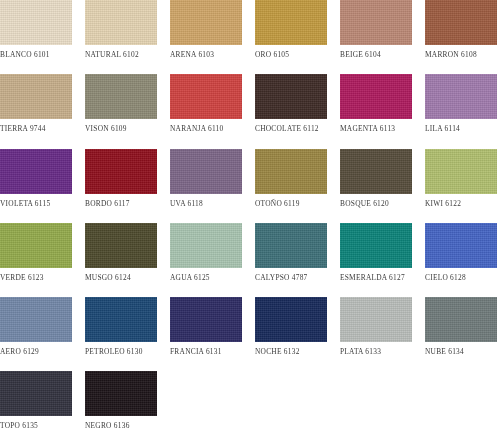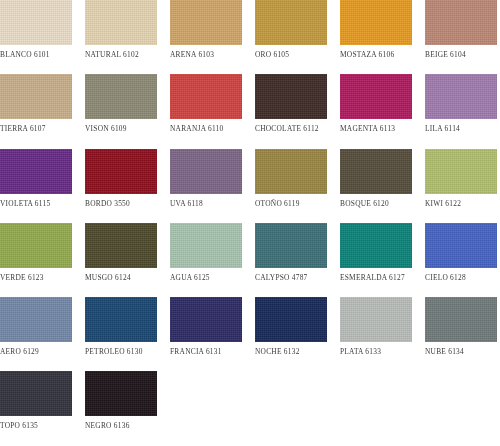--- a/index.html
+++ b/index.html
@@ -70,30 +70,30 @@
     </div>
     <div class="swatch-cell">
       <div class="swatch-chip" style="background-color: rgb(207, 165, 103);"></div>
       <div class="swatch-label">ARENA 6103</div>
     </div>
     <div class="swatch-cell">
       <div class="swatch-chip" style="background-color: rgb(194, 154, 63);"></div>
       <div class="swatch-label">ORO 6105</div>
     </div>
     <div class="swatch-cell">
-      <div class="swatch-chip" style="background-color: rgb(229, 154, 32);"></div>
-      <div class="swatch-label">MOSTAZA 6106</div>
-    </div>
-    <div class="swatch-cell">
       <div class="swatch-chip" style="background-color: rgb(187, 136, 117);"></div>
       <div class="swatch-label">BEIGE 6104</div>
     </div>
     <div class="swatch-cell">
+      <div class="swatch-chip" style="background-color: rgb(157, 91, 64);"></div>
+      <div class="swatch-label">MARRON 6108</div>
+    </div>
+    <div class="swatch-cell">
       <div class="swatch-chip" style="background-color: rgb(198, 174, 138);"></div>
-      <div class="swatch-label">TIERRA 6107</div>
+      <div class="swatch-label">TIERRA 9744</div>
     </div>
     <div class="swatch-cell">
       <div class="swatch-chip" style="background-color: rgb(141, 138, 117);"></div>
       <div class="swatch-label">VISON 6109</div>
     </div>
     <div class="swatch-cell">
       <div class="swatch-chip" style="background-color: rgb(207, 66, 64);"></div>
       <div class="swatch-label">NARANJA 6110</div>
     </div>
     <div class="swatch-cell">
@@ -107,21 +107,21 @@
     <div class="swatch-cell">
       <div class="swatch-chip" style="background-color: rgb(160, 122, 173);"></div>
       <div class="swatch-label">LILA 6114</div>
     </div>
     <div class="swatch-cell">
       <div class="swatch-chip" style="background-color: rgb(103, 42, 134);"></div>
       <div class="swatch-label">VIOLETA 6115</div>
     </div>
     <div class="swatch-cell">
       <div class="swatch-chip" style="background-color: rgb(143, 15, 28);"></div>
-      <div class="swatch-label">BORDO 3550</div>
+      <div class="swatch-label">BORDO 6117</div>
     </div>
     <div class="swatch-cell">
       <div class="swatch-chip" style="background-color: rgb(124, 102, 135);"></div>
       <div class="swatch-label">UVA 6118</div>
     </div>
     <div class="swatch-cell">
       <div class="swatch-chip" style="background-color: rgb(154, 134, 66);"></div>
       <div class="swatch-label">OTOÑO 6119</div>
     </div>
     <div class="swatch-cell">

